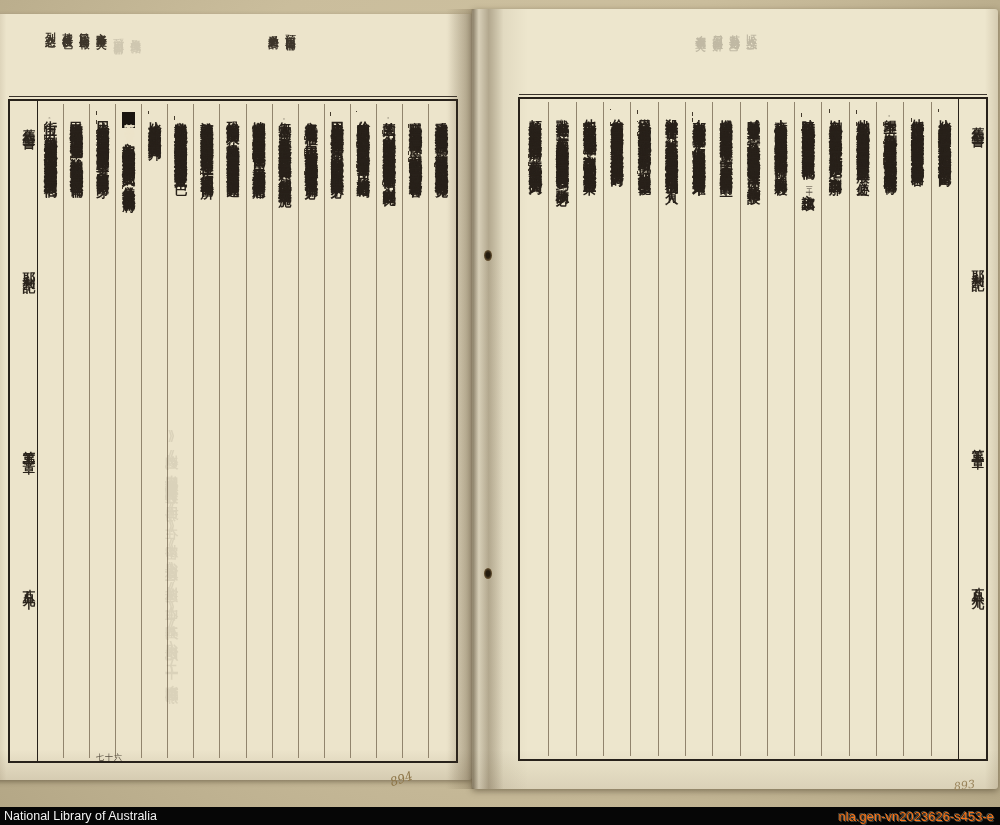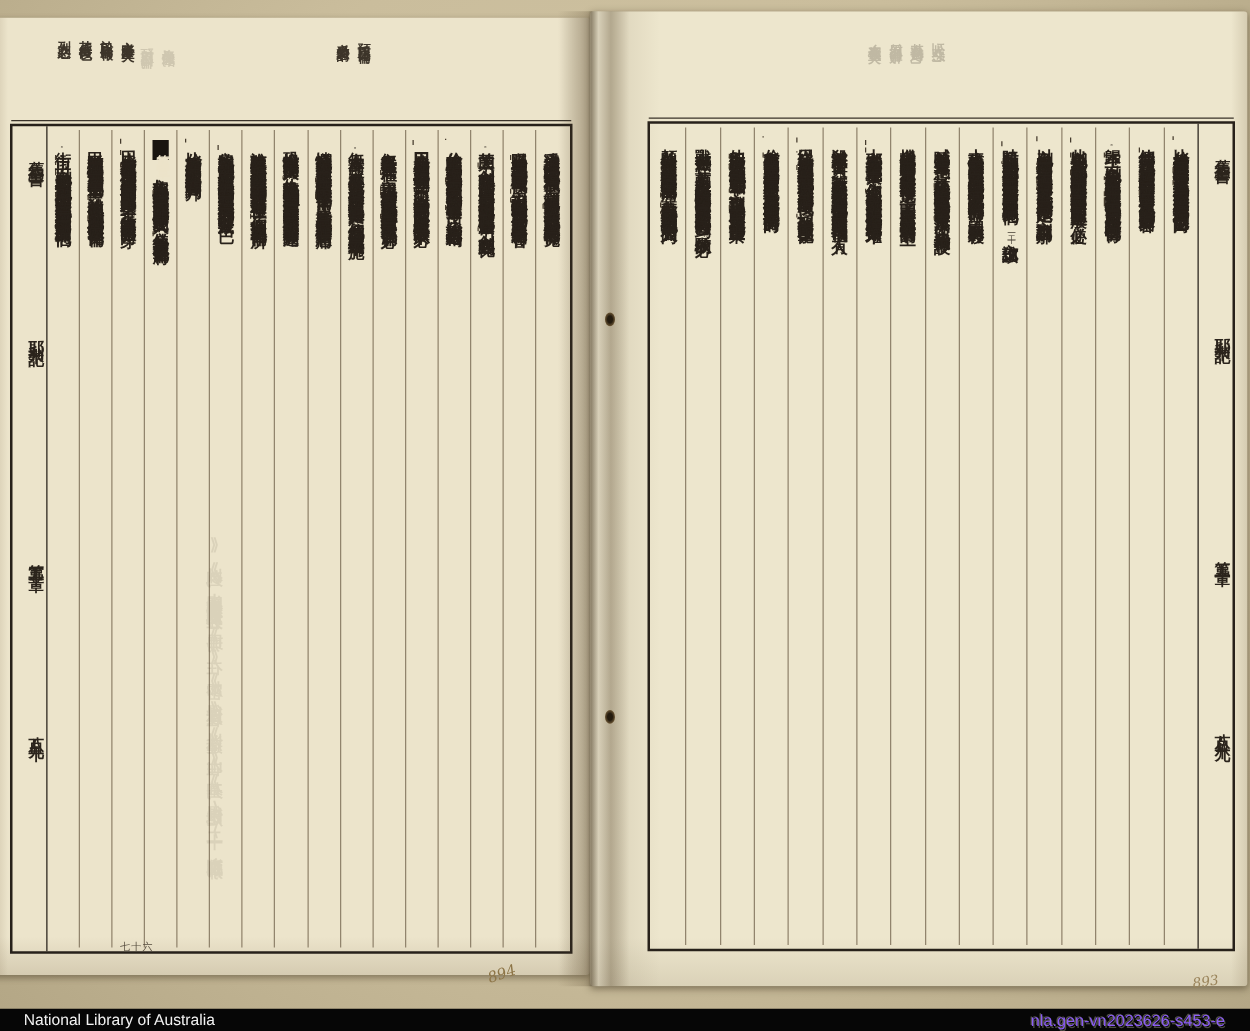--- a/index.html
+++ b/index.html
@@ -80,22 +80,22 @@
     writing-mode:vertical-rl;text-orientation:upright;font-size:13px;letter-spacing:1.3px;
     color:#4a4030;opacity:.10;transform:scaleX(-1);filter:blur(.5px);font-weight:600;}
   
   .hand{position:absolute;color:#8d7547;font-style:italic;font-family:"DejaVu Serif",serif;}
   .hand-894{left:390px;top:772px;font-size:12px;transform:rotate(-18deg);}
   .hand-893{left:954px;top:779px;font-size:11px;transform:rotate(-8deg);color:#99835a;}
   .printmark{position:absolute;left:96px;top:752px;font-size:8px;color:#554c3e;letter-spacing:1px;}
   .footer{position:absolute;left:0;top:807px;width:1000px;height:18px;background:#060606;
     display:flex;justify-content:space-between;align-items:center;
     font-family:"Liberation Sans","DejaVu Sans",sans-serif;}
-  .footer .lib{color:#f2f2f2;font-size:12.5px;padding-left:19px;}
-  .footer .wm{color:#8b5cf6;font-size:13px;padding-right:20px;
+  .footer .lib{color:#f2f2f2;font-size:12.5px;padding-left:4px;}
+  .footer .wm{color:#f97316;font-size:13px;padding-right:6px;
     text-shadow:1px 1px 0 #4c4c44, -1px -1px 0 #55554a;}
 </style>
 </head>
 <body>
 
 <div class="scan">
 
   <div class="paper paper-left"></div>
   <div class="paper paper-right"></div>
 

